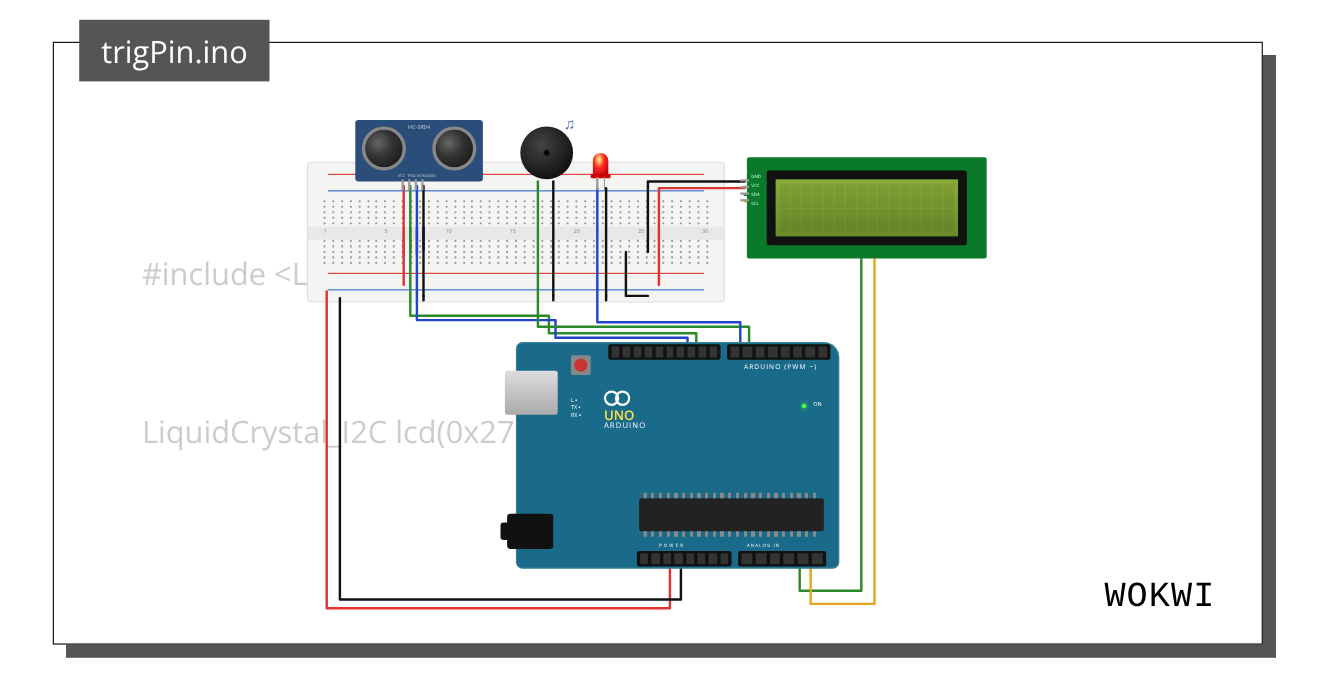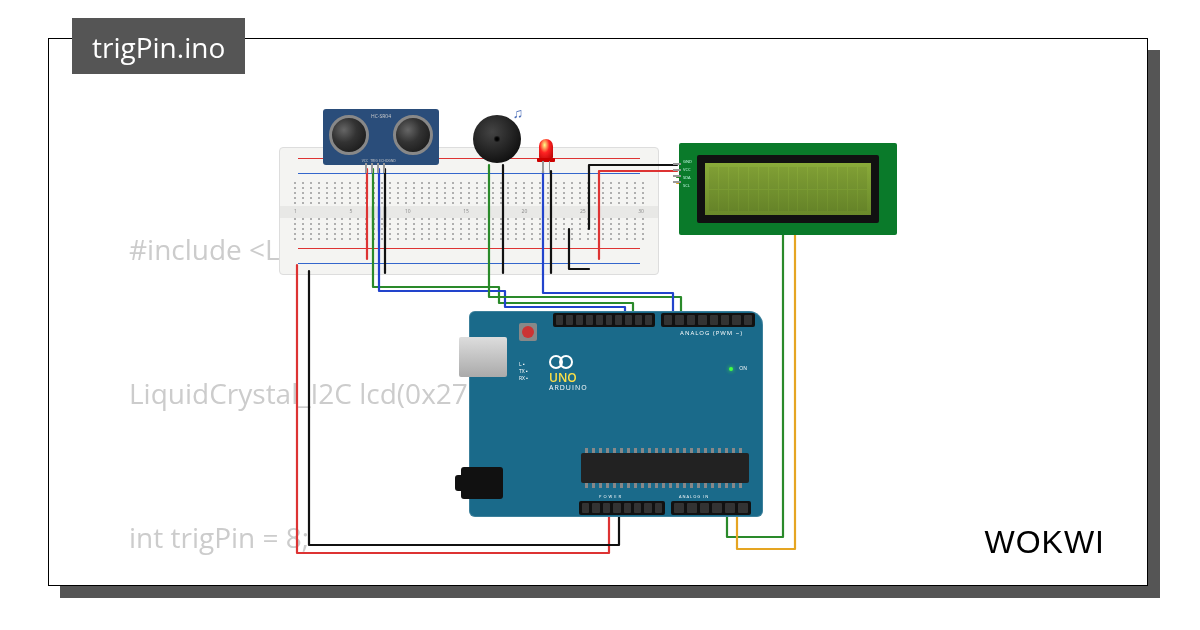--- a/index.html
+++ b/index.html
@@ -357,35 +357,34 @@
     stroke-linecap: round;
     stroke-linejoin: round;
     pointer-events: none;
     z-index: 3;
   }
   .logo {
     position: absolute;
     right: 42px;
     bottom: 24px;
     font-size: 32px;
-    font-family: Liberation Sans, sans-serif;
+    font-family: Liberation Mono, monospace;
     font-weight: 400;
     letter-spacing: 1px;
     z-index: 20;
   }
 </style>
 </head>
 <body>
 
 <div class="card">
 
   <div class="code">
     <div>#include &lt;LiquidCrystal_I2C.h&gt;</div>
     <div>LiquidCrystal_I2C lcd(0x27,16,2);</div>
-    <div>int trigPin = 8;</div>
     
     <div></div>
     
     
     <div></div>
     
     
   </div>
 
   <div class="diagram">
@@ -1170,21 +1169,21 @@
           <div class="ard-hole"></div>
           <div class="ard-hole"></div>
           <div class="ard-hole"></div>
           <div class="ard-hole"></div>
           <div class="ard-hole"></div>
         </div>
       <div class="ard-chip"></div>
       <div class="ard-infinity"></div>
       <div class="ard-text">UNO</div>
       <div class="ard-arduino-label">ARDUINO</div>
-      <div class="ard-digital-label">ANALOG (PWM ~)</div>
+      <div class="ard-digital-label">ARDUINO (PWM ~)</div>
       <div class="ard-led-on"></div>
       <div class="ard-label-on">ON</div>
       <div class="ard-txrx">
         <span>L</span> ▪<br>
         <span>TX</span> ▪<br>
         <span>RX</span> ▪
       </div>
       <div class="ard-smalltext" style="bottom:18px; left:130px; letter-spacing:2px;">POWER</div>
       <div class="ard-smalltext" style="bottom:18px; left:210px; letter-spacing:1px;">ANALOG IN</div>
     </div>

